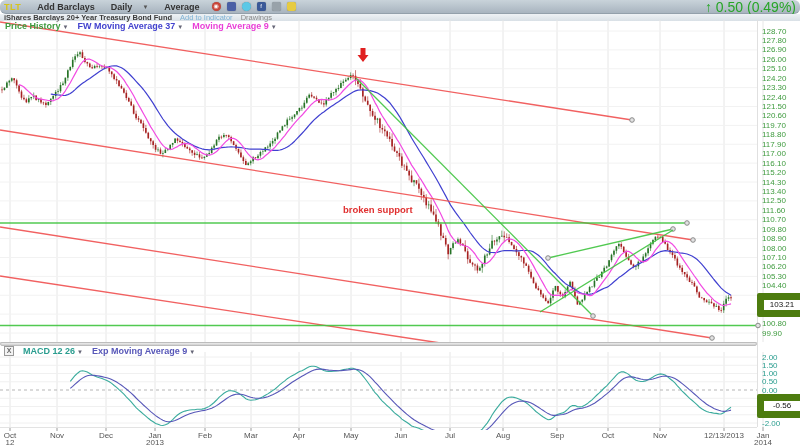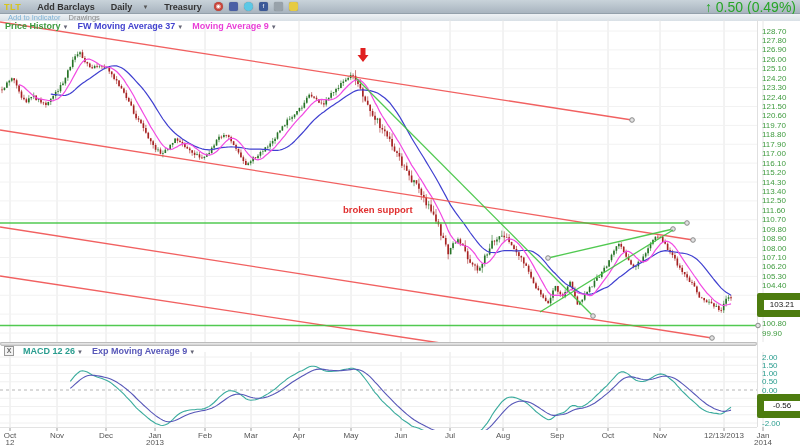--- a/index.html
+++ b/index.html
@@ -2,21 +2,21 @@
 <html><head>
 <meta charset="utf-8">
 <style>
   html,body{margin:0;padding:0;background:#fff;}
   #app{position:relative;width:800px;height:445px;overflow:hidden;background:#fff;
        font-family:"Liberation Sans",sans-serif;-webkit-font-smoothing:antialiased;}
 
   
   #toolbar{position:absolute;top:0;left:0;width:800px;height:13px;
     background:linear-gradient(#c9d3da,#a8b4bf);border-bottom:1px solid #93a0ab;
-    display:flex;align-items:center;font-size:9px;color:#2b2b2b;}
+    display:flex;align-items:center;font-size:9px;color:#2b2b2b;border-radius:6px;}
   #toolbar .sym{margin-left:4px;font-weight:bold;color:#d6c41c;font-size:9px;letter-spacing:.5px;}
   #toolbar .tb{margin-left:16px;font-weight:bold;color:#333;cursor:default;}
   #toolbar .caret{font-size:6px;color:#555;margin-left:10px;}
   .tbicons{display:flex;gap:6px;margin-left:12px;align-items:center;}
   .tbicon{width:9px;height:9px;border-radius:2px;display:inline-flex;align-items:center;
     justify-content:center;font-size:6px;color:#fff;line-height:9px;box-shadow:0 0 1px rgba(0,0,0,.4);}
   .tbicon.round{border-radius:50%;}
   #chg{margin-left:auto;margin-right:4px;color:#27a527;font-size:14px;font-weight:normal;}
 
   
@@ -54,36 +54,37 @@
 </head>
 <body>
 
 <div id="app">
 
   <div id="toolbar">
     <span class="sym">TLT</span>
     <span class="tb">Add Barclays</span>
     <span class="tb">Daily</span>
     <span class="caret">▼</span>
-    <span class="tb">Treasury</span>
+    <span class="tb">Average</span>
     <span class="tbicons" id="tbicons">
         <span class="tbicon round" style="background: rgb(201, 69, 58);">◉</span>
         <span class="tbicon" style="background: rgb(74, 95, 165);"></span>
         <span class="tbicon round" style="background: rgb(91, 200, 230);"></span>
         <span class="tbicon" style="background: rgb(59, 89, 152);">f</span>
         <span class="tbicon" style="background: rgb(152, 162, 170);"></span>
         <span class="tbicon" style="background: rgb(230, 203, 66);"></span>
       </span>
     <span id="chg">
       <span>↑</span>
       <span>0.50 (0.49%)</span>
     </span>
   </div>
 
   <div id="subbar">
+    <span class="fund">iShares Barclays 20+ Year Treasury Bond Fund</span>
     <a href="#" class="port">Add to Indicator</a>
     <a href="#" class="draw">Drawings</a>
   </div>
 
   <svg id="chart-svg" width="800" height="445" viewBox="0 0 800 445">
       <defs>
         <clipPath id="clipMain">
           <rect x="0" y="20" width="757" height="322"></rect>
         </clipPath>
         <clipPath id="clipMacd">

